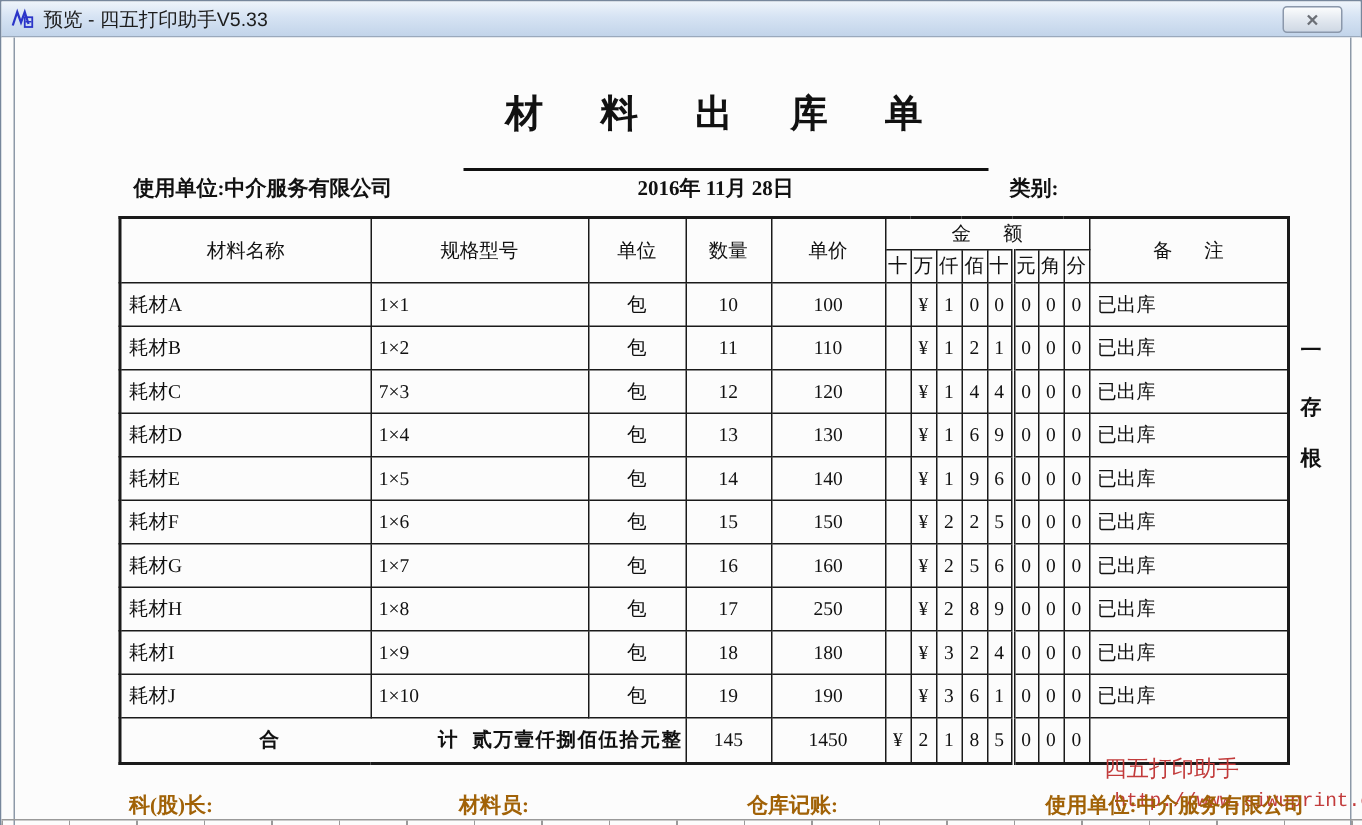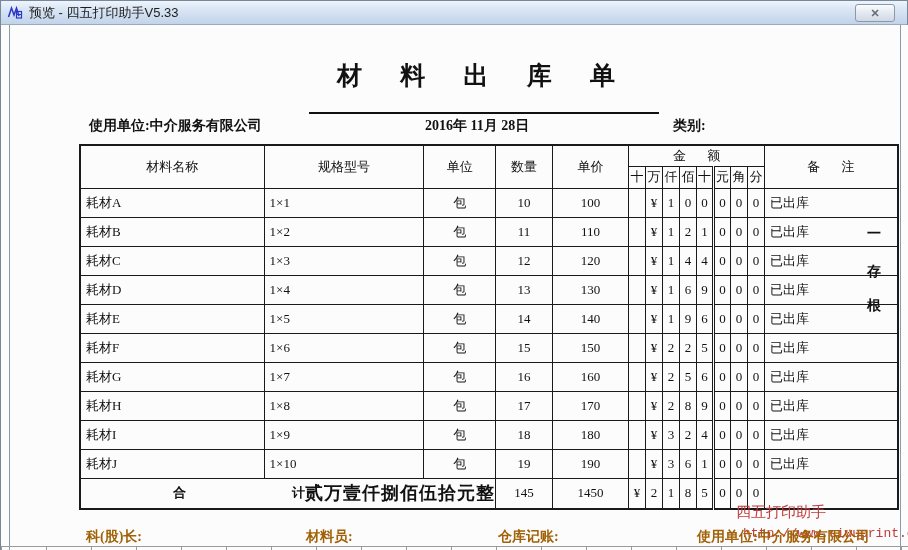--- a/index.html
+++ b/index.html
@@ -39,21 +39,21 @@
   td.al { text-align:left; padding-left:5px; }
   td.ac { text-align:center; }
   td.amt { text-align:center; font-size:12px; padding:0; }
   .yuan { border-left:3px double #1a1a1a !important; }
   tr.data-row td { height:29px; }
   td.digit-h { height:22px; text-align:center; font-size:12px; padding:0; }
   tr.total-row td { height:31px; }
   .total-cell { display:flex; align-items:center; }
   .total-cell .he { margin-left:92px; font-weight:bold; }
   .total-cell .ji { margin-left:106px; font-weight:bold; }
-  .total-cell .words { font-weight:bold; font-size:18px; letter-spacing:1px; }
+  .total-cell .words { margin-left:10px; font-weight:bold; font-size:13px; letter-spacing:1px; }
 
   .footer-item { font-family:"Liberation Serif",serif; font-size:14px; font-weight:bold; color:#a16207; white-space:nowrap; }
 
   .wm1 { color:#c23b3b; font-family:Liberation Mono, monospace; font-size:15px; white-space:nowrap; z-index:1; }
   .wm2 { color:#c23b3b; font-family:"Liberation Mono",monospace; font-size:13px; white-space:nowrap; z-index:1; }
   .footer-layer { z-index:2; }
 
   .page-cut { left:0; width:908px; top:521px; height:5px; border-top:1px solid #9a9a9a;
     background:repeating-linear-gradient(90deg,#9a9a9a 0 1px,transparent 1px 45px); }
 </style>
@@ -157,21 +157,21 @@
           <td class="amt">1</td>
           <td class="amt">2</td>
           <td class="amt">1</td>
           <td class="amt yuan">0</td>
           <td class="amt">0</td>
           <td class="amt">0</td>
           <td class="al">已出库</td>
         </tr>
         <tr class="data-row">
           <td class="al">耗材C</td>
-          <td class="al">1×3</td>
+          <td class="al">7×3</td>
           <td class="ac">包</td>
           <td class="ac">12</td>
           <td class="ac">120</td>
           <td class="amt"></td>
           <td class="amt">¥</td>
           <td class="amt">1</td>
           <td class="amt">4</td>
           <td class="amt">4</td>
           <td class="amt yuan">0</td>
           <td class="amt">0</td>
@@ -240,21 +240,21 @@
           <td class="amt yuan">0</td>
           <td class="amt">0</td>
           <td class="amt">0</td>
           <td class="al">已出库</td>
         </tr>
         <tr class="data-row">
           <td class="al">耗材H</td>
           <td class="al">1×8</td>
           <td class="ac">包</td>
           <td class="ac">17</td>
-          <td class="ac">170</td>
+          <td class="ac">250</td>
           <td class="amt"></td>
           <td class="amt">¥</td>
           <td class="amt">2</td>
           <td class="amt">8</td>
           <td class="amt">9</td>
           <td class="amt yuan">0</td>
           <td class="amt">0</td>
           <td class="amt">0</td>
           <td class="al">已出库</td>
         </tr>

